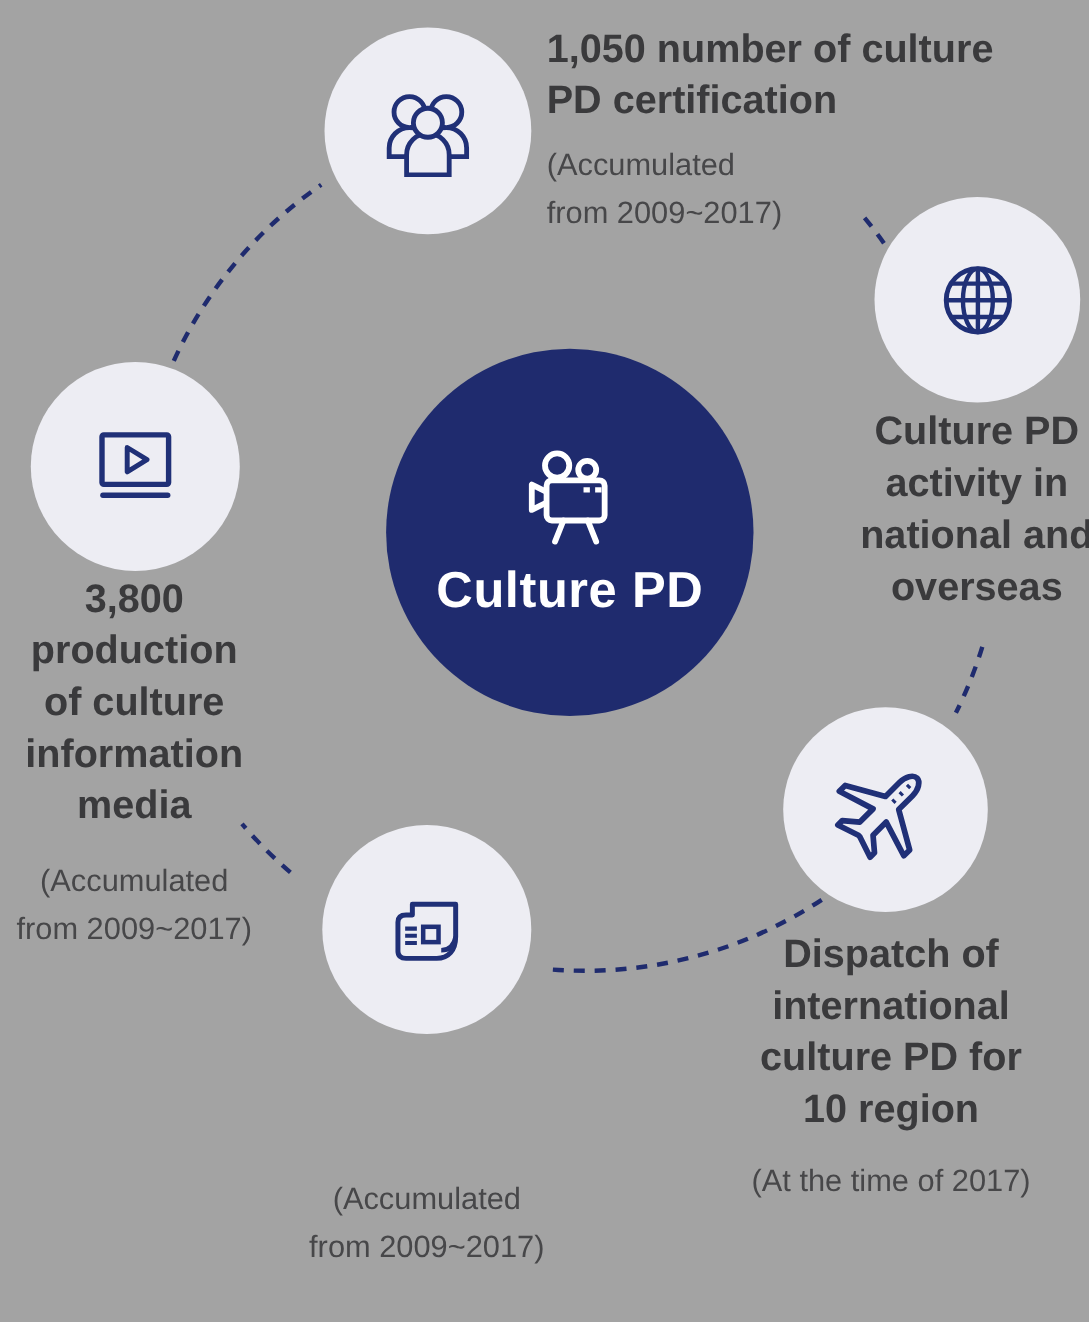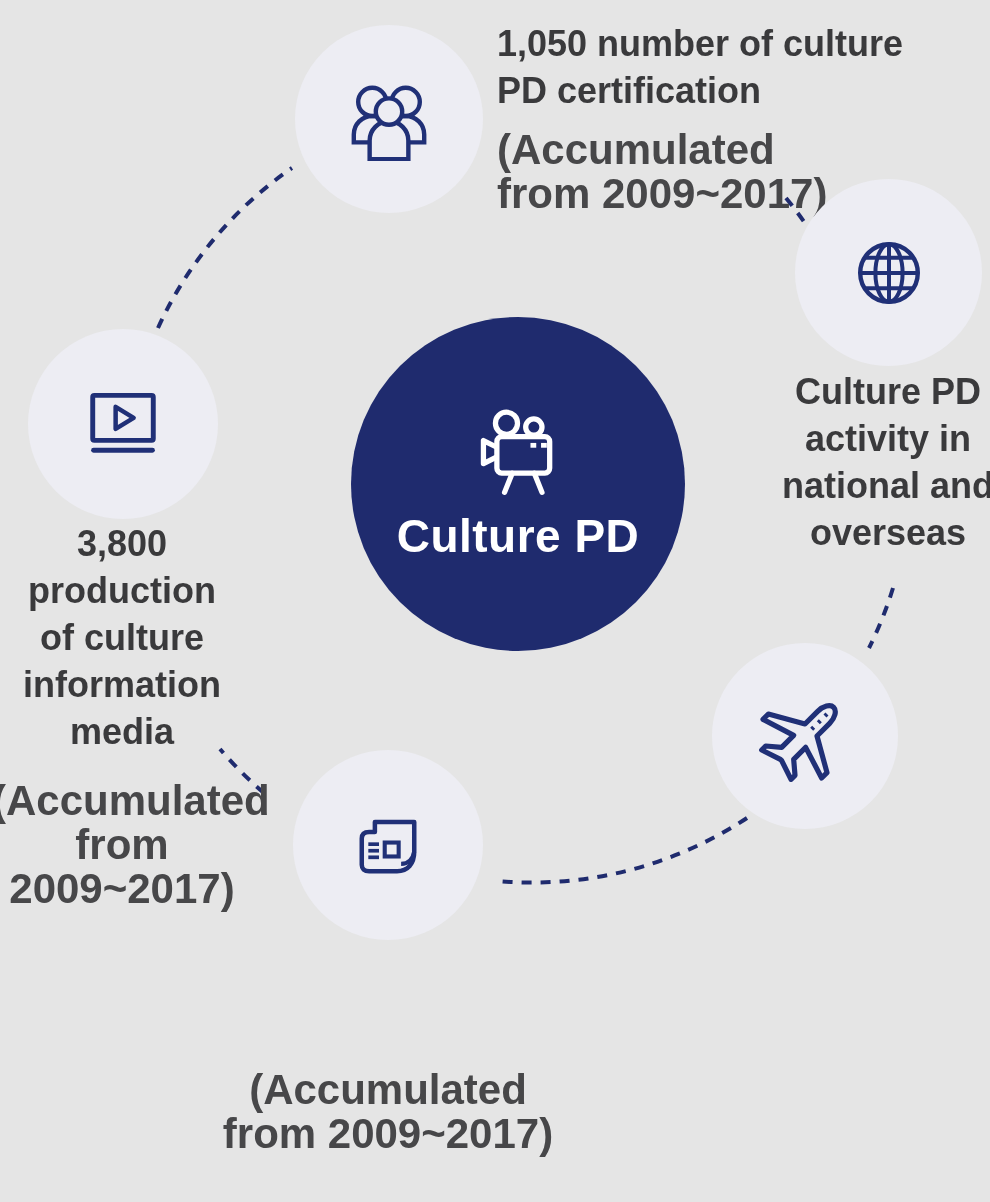--- a/index.html
+++ b/index.html
@@ -1,36 +1,36 @@
 <!DOCTYPE html>
 <html><head>
 <meta charset="utf-8">
 <style>
   html,body{margin:0;padding:0;background:#fff;}
   .stage{
-    position:relative;width:990px;height:1202px;background:#e5e5e5;overflow:hidden;
+    position:relative;width:990px;height:1202px;background:#a3a3a3;overflow:hidden;
     font-family:"Liberation Sans", sans-serif;
   }
   .connectors{position:absolute;left:0;top:0;width:990px;height:1202px;}
   .connectors path{stroke:#1f2b6e;stroke-width:4;fill:none;stroke-dasharray:10 9;}
   .node-circle{
     position:absolute;border-radius:50%;background:#ededf3;
     display:flex;align-items:center;justify-content:center;
   }
   .center-circle{
     position:absolute;border-radius:50%;background:#1f2b6e;
     display:flex;flex-direction:column;align-items:center;justify-content:center;
   }
   .center-label{
     color:#ffffff;font-size:46px;font-weight:700;letter-spacing:0.5px;
     margin-top:8px;
   }
   .txt{position:absolute;white-space:pre-line;}
   .title{font-size:36px;font-weight:700;color:#3a3a3c;line-height:47px;}
-  .sub{font-size:42px;font-weight:700;color:#474749;line-height:44px;}
+  .sub{font-size:28px;font-weight:400;color:#474749;line-height:44px;}
   .ta-c{text-align:center;}
   .ta-l{text-align:left;}
   .ic{display:block;}
   .ic *{stroke:#203077;fill:none;}
   .ic .fillbg{fill:#ededf3;}
   .cam *{stroke:#ffffff;fill:none;}
 </style>
 </head>
 <body>
 
@@ -75,20 +75,25 @@
 overseas</div>
 
   <div class="node-circle" style="left:712px;top:643px;width:186px;height:186px;">
     <svg class="ic" width="98" height="98" viewBox="8 -1 104 104">
       <g transform="rotate(45 60 51)">
         <path stroke-width="5.5" stroke-linejoin="round" d="M 60 8 C 55 8 51 15 51 23 L 51 42 L 16 62 L 16 70 L 51 59 L 51 77 L 38 88 L 38 94 L 59 87 L 61 87 L 82 94 L 82 88 L 69 77 L 69 59 L 104 70 L 104 62 L 69 42 L 69 23 C 69 15 65 8 60 8 Z"></path>
         <path stroke-width="4.5" stroke-dasharray="3 7" d="M 60 18 L 60 46"></path>
       </g>
     </svg>
   </div>
+  <div class="txt title ta-c" style="left:650px;top:843px;width:320px;">Dispatch of
+international
+culture PD for
+10 region</div>
+  <div class="txt sub ta-c" style="left:630px;top:1052px;width:360px;">(At the time of 2017)</div>
 
   <div class="node-circle" style="left:293px;top:750px;width:190px;height:190px;">
     <svg class="ic" width="82" height="82" viewBox="0 0 100 100">
       <path stroke-width="5.5" stroke-linejoin="round" d="M 61 82 L 27 82 C 21 82 18 79 18 74 L 18 42 C 18 37 21 34 27 34 L 34 34 L 34 22 L 82 22 L 82 58 C 82 73 74 82 61 82 Z"></path>
       <path stroke-width="5" d="M 82 58 C 80 68 74 73 66 73"></path>
       <path stroke-width="4.5" d="M 26 49 L 39 49"></path>
       <path stroke-width="4.5" d="M 26 57 L 39 57"></path>
       <path stroke-width="4.5" d="M 26 65 L 39 65"></path>
       <rect stroke-width="5" x="46" y="47" width="17" height="17"></rect>
     </svg>

